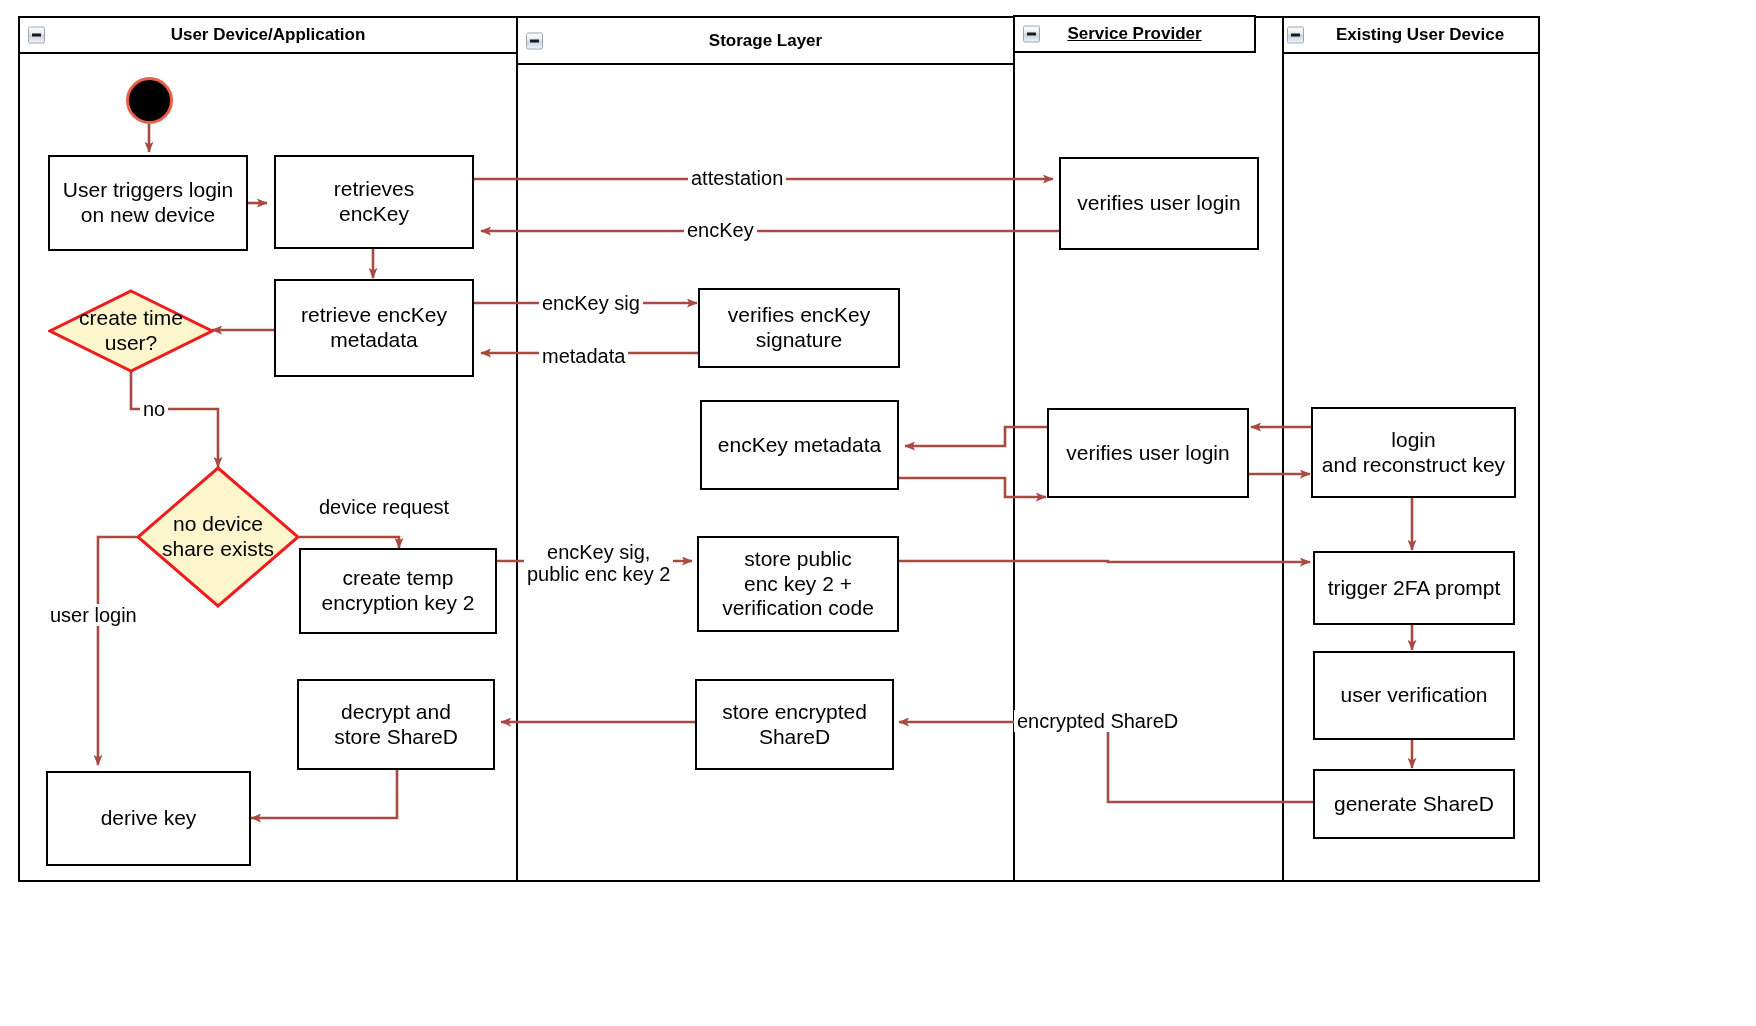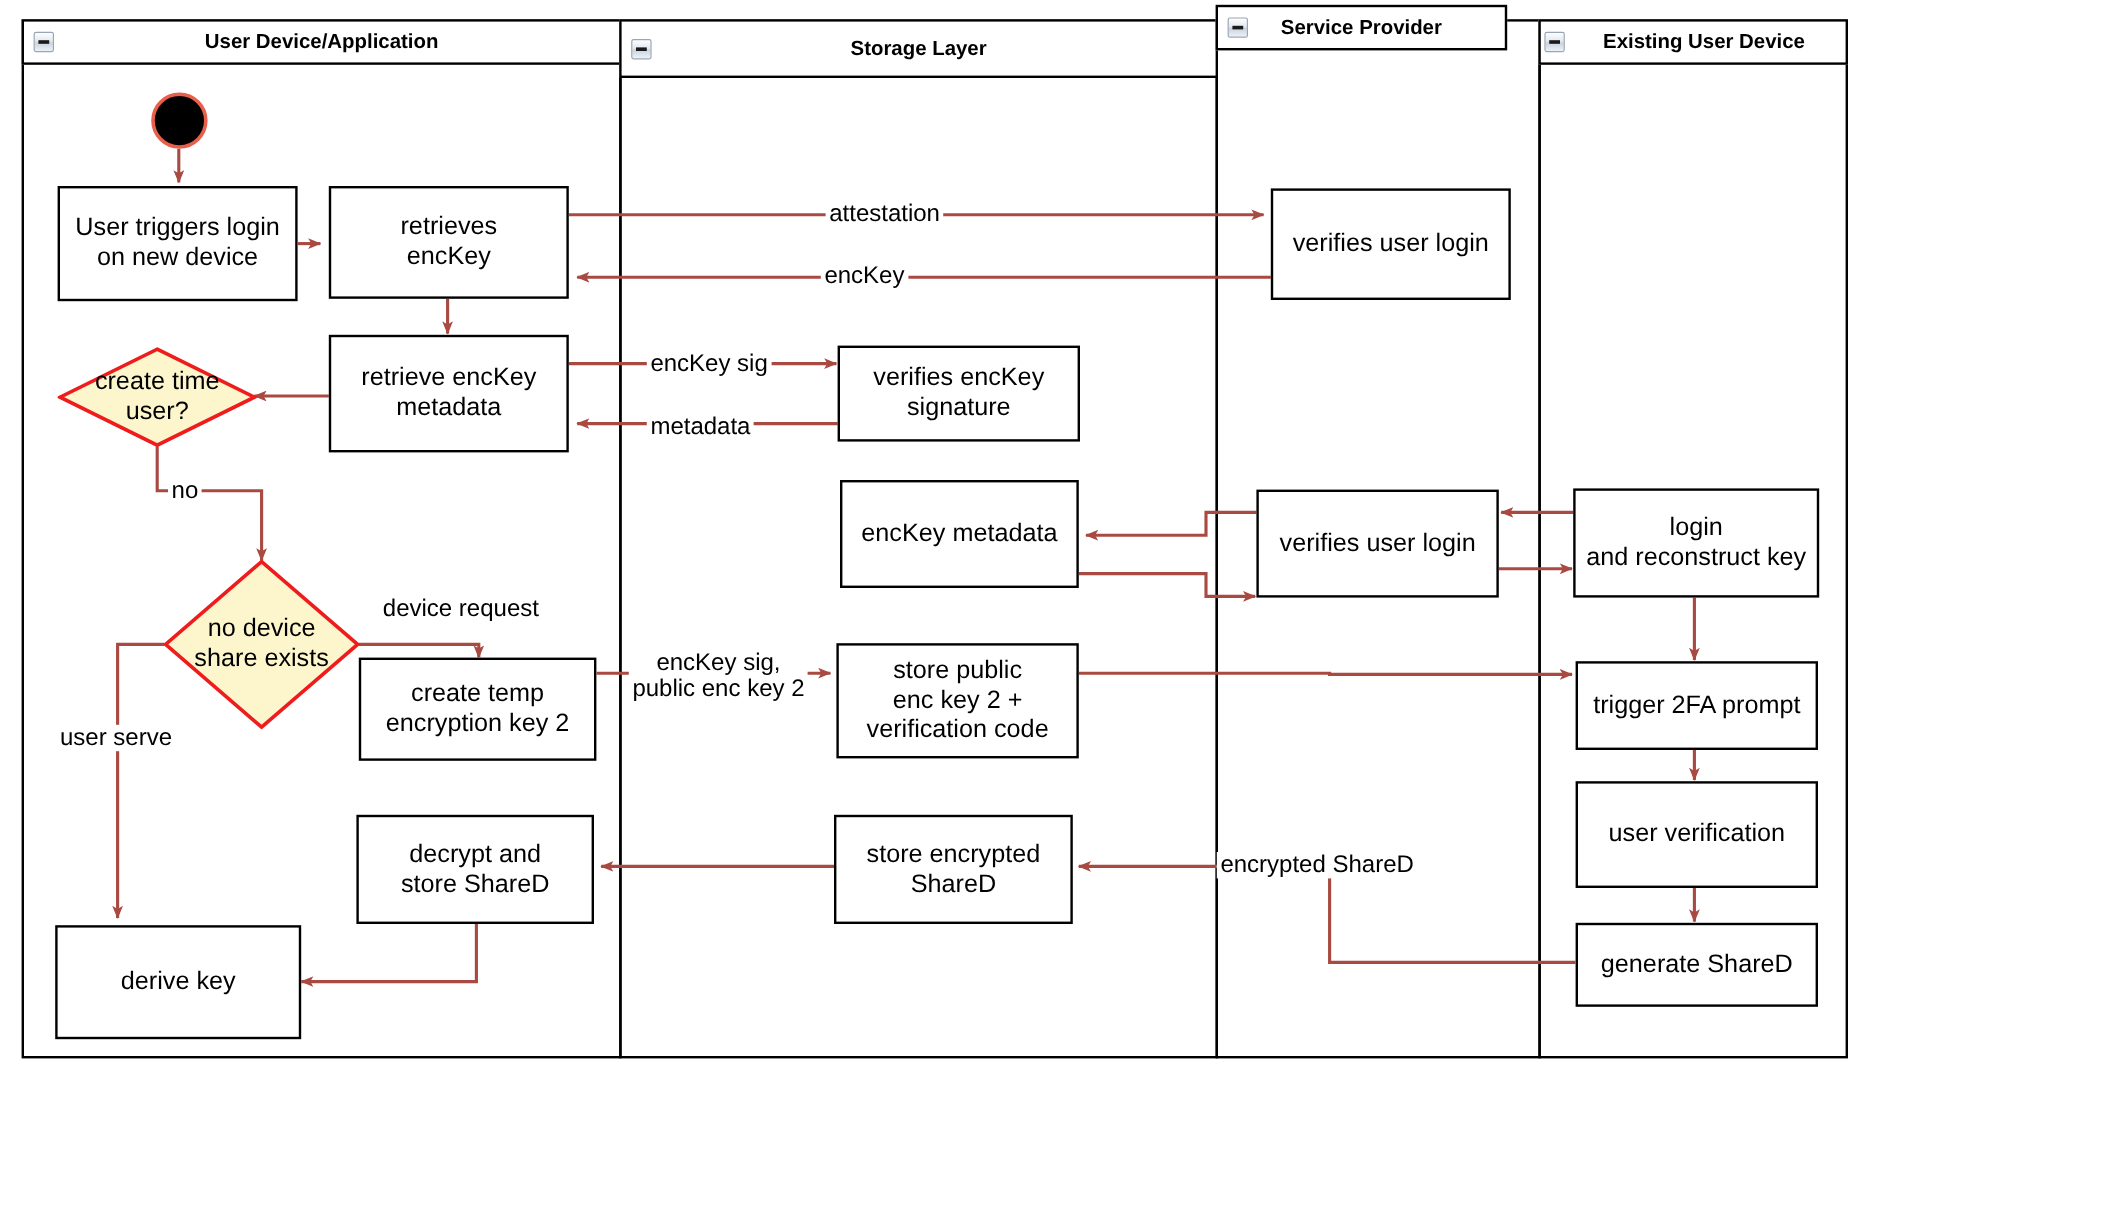--- a/index.html
+++ b/index.html
@@ -55,21 +55,21 @@
         <i></i>
       </span>
     <span class="lane-title">User Device/Application</span>
   </div>
   <div class="lane-header" style="left:516px;top:16px;width:499px;height:49px;">
     <span class="collapse-icon">
         <i></i>
       </span>
     <span class="lane-title">Storage Layer</span>
   </div>
-  <div class="lane-header" style="left:1013px;top:4px;width:243px;height:38px;">
+  <div class="lane-header" style="left:1013px;top:15px;width:243px;height:38px;text-decoration:underline;">
     <span class="collapse-icon">
         <i></i>
       </span>
     <span class="lane-title">Service Provider</span>
   </div>
   <div class="lane-header" style="left:1282px;top:16px;width:258px;height:38px;">
     <span class="collapse-icon" style="left:3px;">
         <i></i>
       </span>
     <span class="lane-title" style="margin-left:18px;">Existing User Device</span>
@@ -199,17 +199,17 @@
 
   <div class="elabel" style="left:539px;top:345px;">metadata</div>
 
   <div class="elabel" style="left:140px;top:398px;">no</div>
 
   <div class="elabel" style="left:316px;top:496px;">device request</div>
 
   <div class="elabel two" style="left:524px;top:541px;text-align:center;">encKey sig,
 public enc key 2</div>
 
-  <div class="elabel" style="left:47px;top:604px;">user serve</div>
+  <div class="elabel" style="left:47px;top:604px;">user login</div>
 
   <div class="elabel" style="left:1014px;top:710px;">encrypted ShareD</div>
 
 </div>
 
 </body></html>

